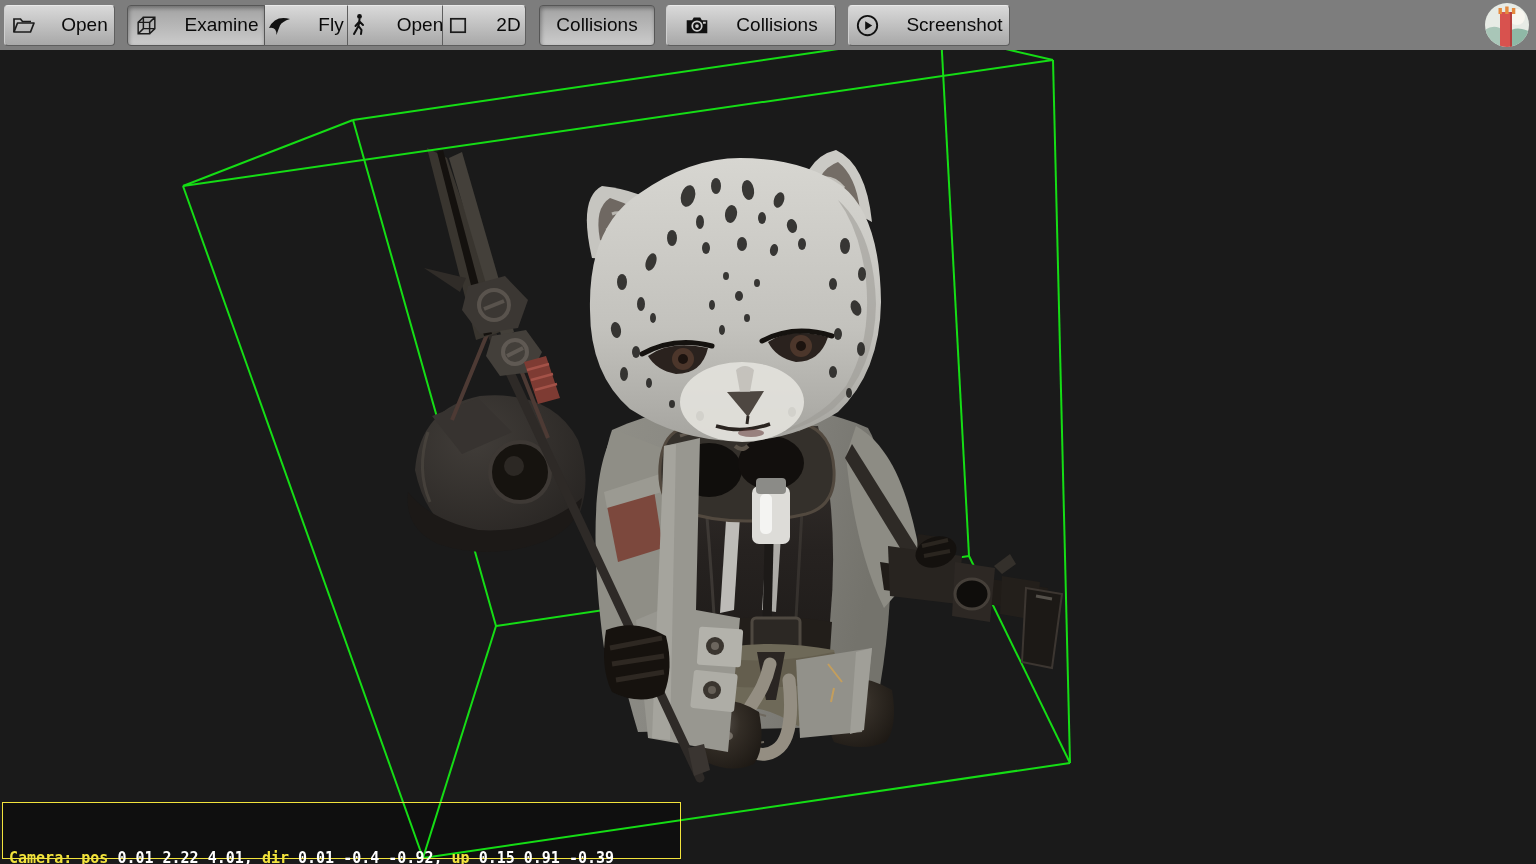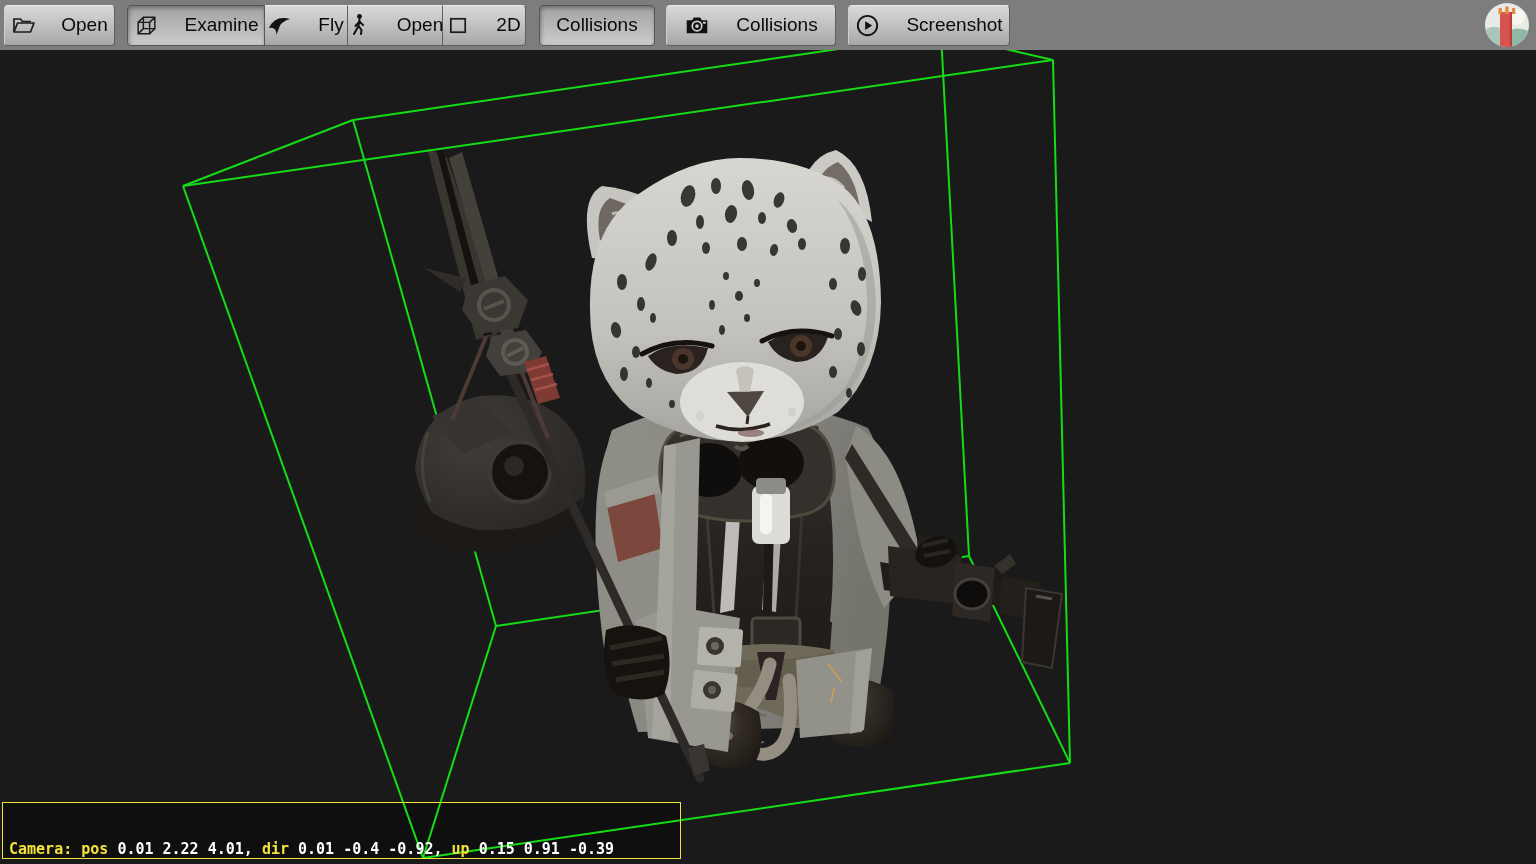--- a/index.html
+++ b/index.html
@@ -39,21 +39,21 @@
   .scene-svg { position:absolute; top:0; left:0; z-index:2; }
 
   
   .status-bg {
     position:absolute; left:2px; top:752px; width:679px; height:57px;
     background:rgba(8,8,8,0.55); z-index:1;
   }
   .status-text {
     position:absolute; left:2px; top:752px; width:679px; height:57px;
     border:1px solid #f2e33c; z-index:3;
-    padding:4px 6px; font:bold 15px/17px "DejaVu Sans Mono", monospace;
+    padding:13px 6px; font:bold 15px/17px "DejaVu Sans Mono", monospace;
     white-space:pre; color:#fff;
   }
 </style>
 </head>
 <body>
 
 <div class="toolbar">
 
   <button class="btn" style="width:111px">
     <span class="icon">

